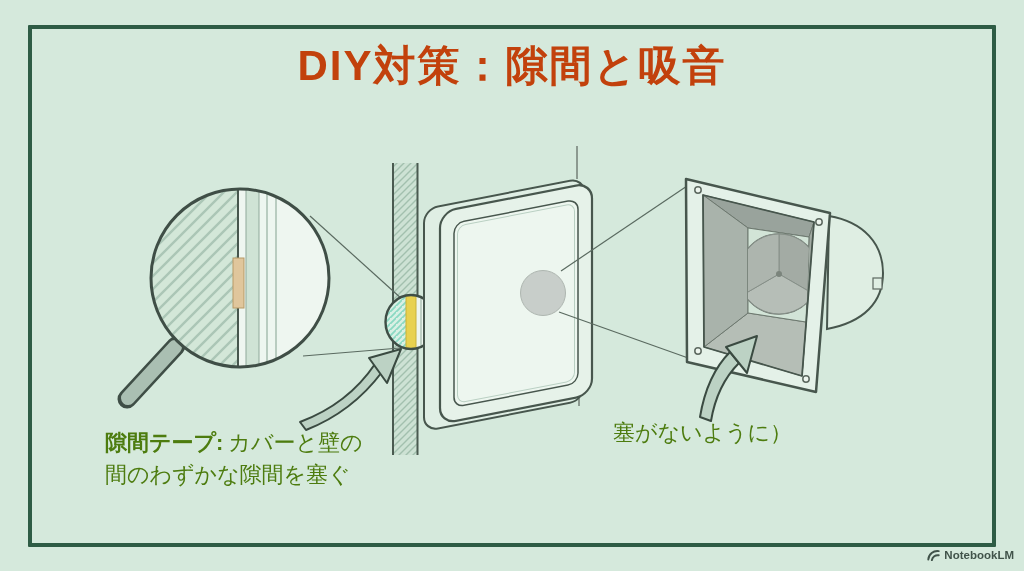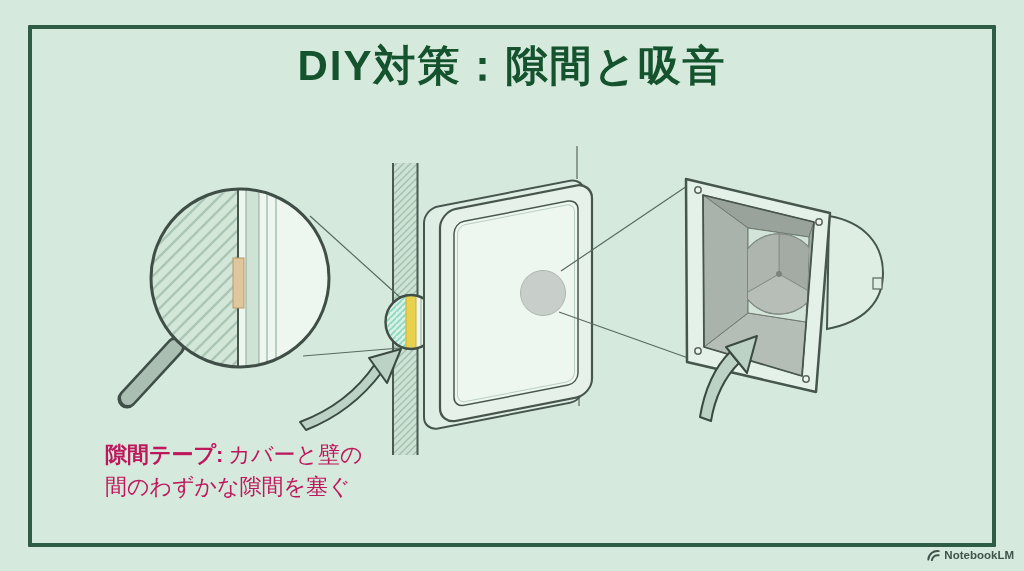--- a/index.html
+++ b/index.html
@@ -1,22 +1,22 @@
 <!DOCTYPE html>
 <html><head>
 <meta charset="utf-8">
 <style>
   html,body{margin:0;padding:0;background:#d5e9dc;}
   .slide{position:relative;width:1024px;height:571px;background:#d5e9dc;overflow:hidden;
          font-family:"Liberation Sans","DejaVu Sans",sans-serif;}
   .frame{position:absolute;left:28px;top:25px;width:960px;height:514px;
          border:4px solid #2e5c45;border-radius:1px;}
   .title{position:absolute;left:0;top:40px;width:1024px;margin:0;text-align:center;
-         font-size:42px;line-height:52px;font-weight:800;letter-spacing:2px;color:#14532d;}
-  .label{position:absolute;color:#be185d;font-size:22px;line-height:32px;font-weight:500;margin-top:12px;}
+         font-size:42px;line-height:52px;font-weight:800;letter-spacing:2px;color:#c2410c;}
+  .label{position:absolute;color:#4d7c0f;font-size:22px;line-height:32px;font-weight:500;}
   .label .term{font-weight:800;margin-right:5px;}
   .label-left{left:105px;top:427px;}
   .label-right{left:613px;top:417px;}
   .footer{position:absolute;right:10px;top:549px;display:flex;align-items:center;gap:4px;
           font-size:11.5px;font-weight:700;color:#41534a;}
   .illu{position:absolute;left:0;top:0;}
 </style>
 </head>
 <body>
 
@@ -150,20 +150,21 @@
   </svg>
 
   <div class="label label-left">
     <div>
       <span class="term">隙間テープ:</span><span>カバーと壁の</span>
     </div>
     <div>間のわずかな隙間を塞ぐ</div>
   </div>
 
   <div class="label label-right">
+    <div>塞がないように）</div>
   </div>
 
   <div class="footer">
     <svg width="13" height="12" viewBox="0 0 20 18">
       <path d="M2 16 A 14 14 0 0 1 18 3" fill="none" stroke="#41534a" stroke-width="3" stroke-linecap="round"></path>
       <path d="M7.5 17 A 9 9 0 0 1 18 9.5" fill="none" stroke="#41534a" stroke-width="3" stroke-linecap="round"></path>
     </svg>
     <span>NotebookLM</span>
   </div>
 

